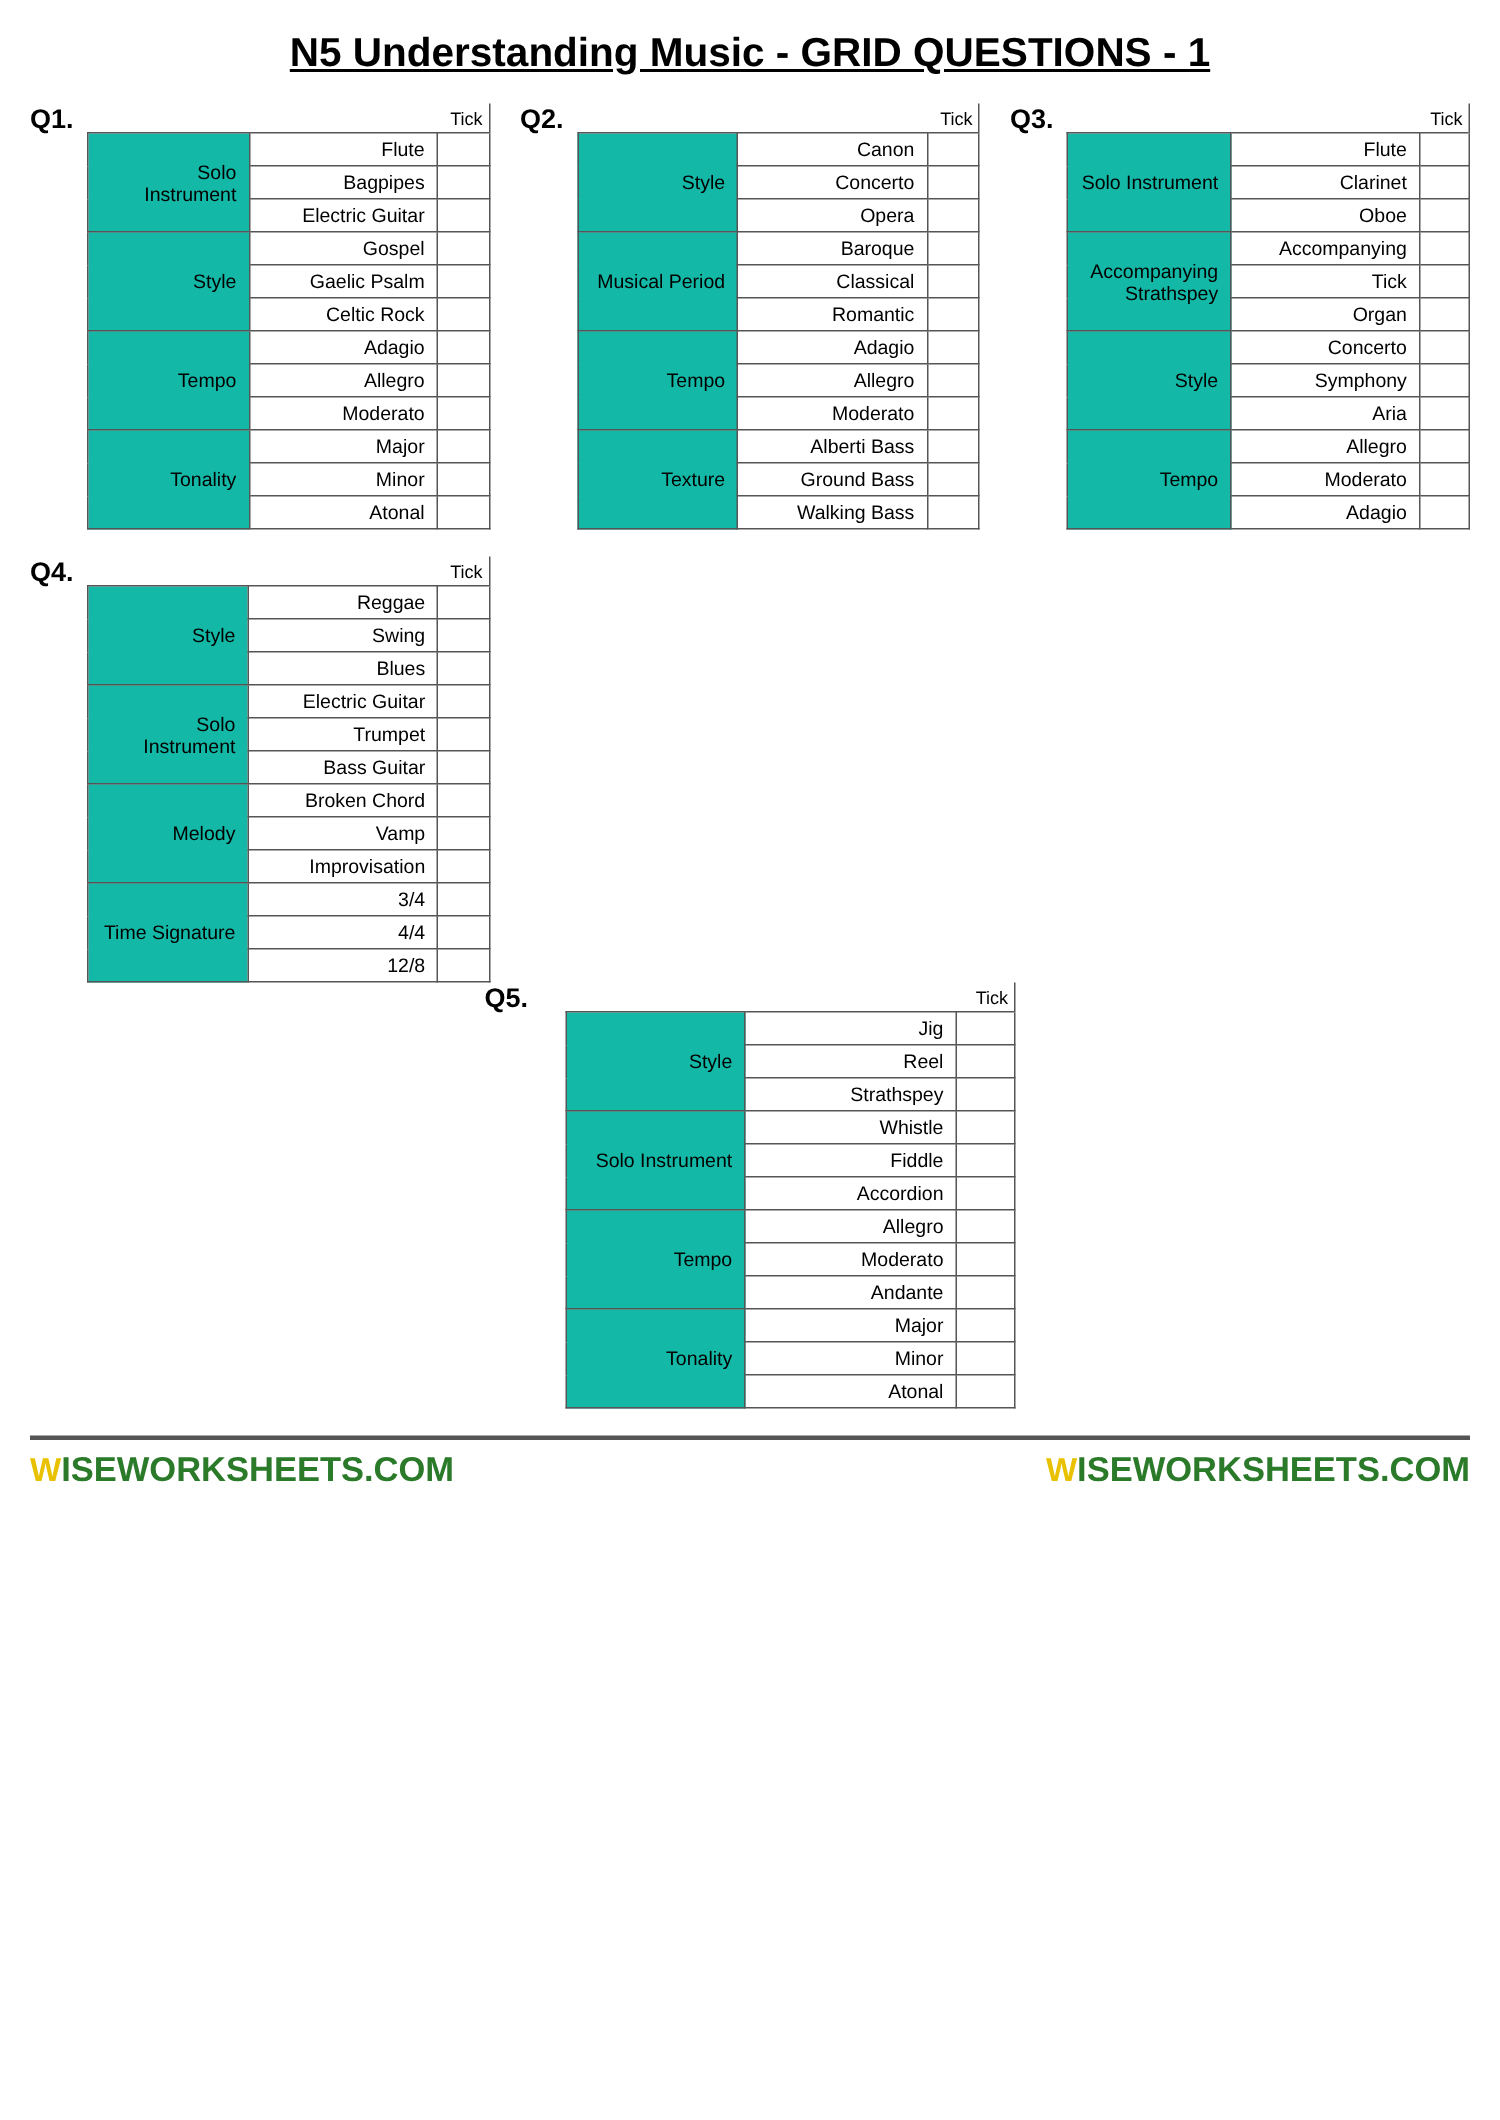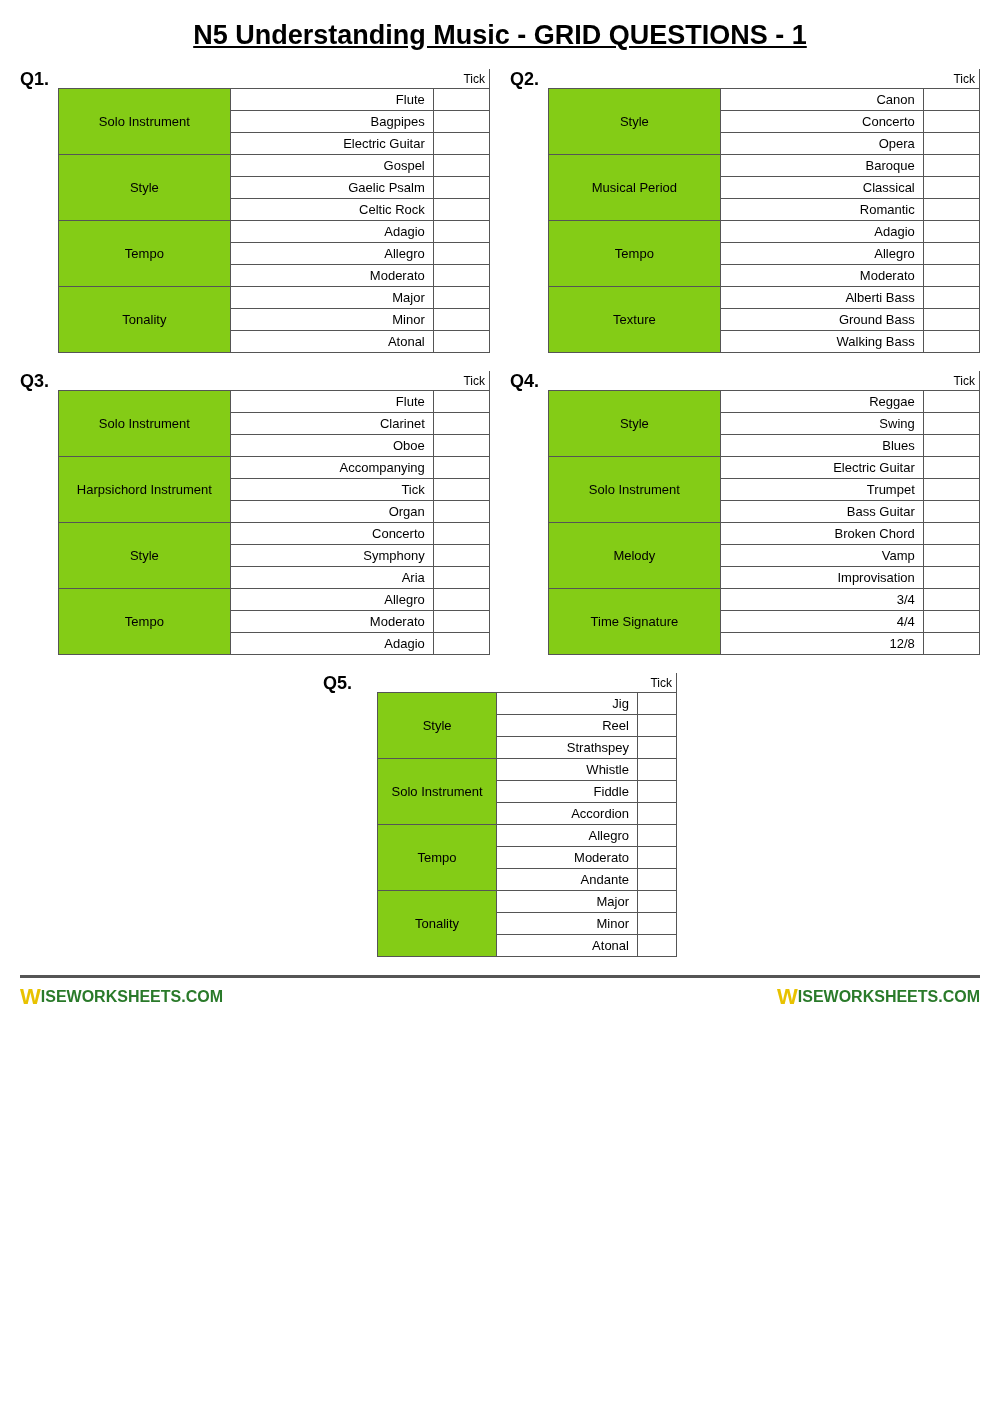--- a/index.html
+++ b/index.html
@@ -12,23 +12,22 @@
     }
     h1 {
       text-align: center;
       font-size: 27px;
       font-weight: bold;
       text-decoration: underline;
       margin-bottom: 18px;
     }
     .questions-grid {
       display: grid;
-      grid-template-columns: 1fr 1fr;
+      grid-template-columns: 1fr 1fr 1fr;
       gap: 18px 20px;
-      margin-bottom: 18px;
     }
     .q-block {
       display: flex;
       align-items: flex-start;
       gap: 6px;
     }
     .q-label {
       font-size: 18px;
       font-weight: bold;
       min-width: 32px;
@@ -38,24 +37,24 @@
       font-size: 13px;
       width: 100%;
     }
     table td, table th {
       border: 1px solid #555;
       padding: 3px 8px;
       text-align: center;
       vertical-align: middle;
     }
     .category-cell {
-      background: #84cc16;
+      background: #14b8a6;
       font-weight: normal;
       width: 110px;
-      text-align: center;
+      text-align: right;
     }
     .answer-cell {
       width: 130px;
       text-align: right;
     }
     .tick-cell {
       width: 36px;
     }
     .q5-wrapper {
       display: flex;
@@ -75,21 +74,21 @@
       padding-top: 6px;
       border-top: 3px solid #555;
     }
     .footer-w {
       color: #e8c200;
       font-size: 22px;
       font-weight: bold;
     }
     .footer-rest {
       color: #2a7a2a;
-      font-size: 16px;
+      font-size: 23px;
       font-weight: bold;
     }
     .footer-part {
       display: flex;
       align-items: center;
     }
   </style>
 </head>
 <body>
 
@@ -253,21 +252,21 @@
       <tr>
         <td class="answer-cell">Clarinet</td>
         <td class="tick-cell"></td>
       </tr>
       <tr>
         <td class="answer-cell">Oboe</td>
         <td class="tick-cell"></td>
       </tr>
 
       <tr>
-        <td class="category-cell" rowspan="3">Harpsichord Instrument</td>
+        <td class="category-cell" rowspan="3">Accompanying Strathspey</td>
         <td class="answer-cell">Accompanying</td>
         <td class="tick-cell"></td>
       </tr>
       <tr>
         <td class="answer-cell">Tick</td>
         <td class="tick-cell"></td>
       </tr>
       <tr>
         <td class="answer-cell">Organ</td>
         <td class="tick-cell"></td>

